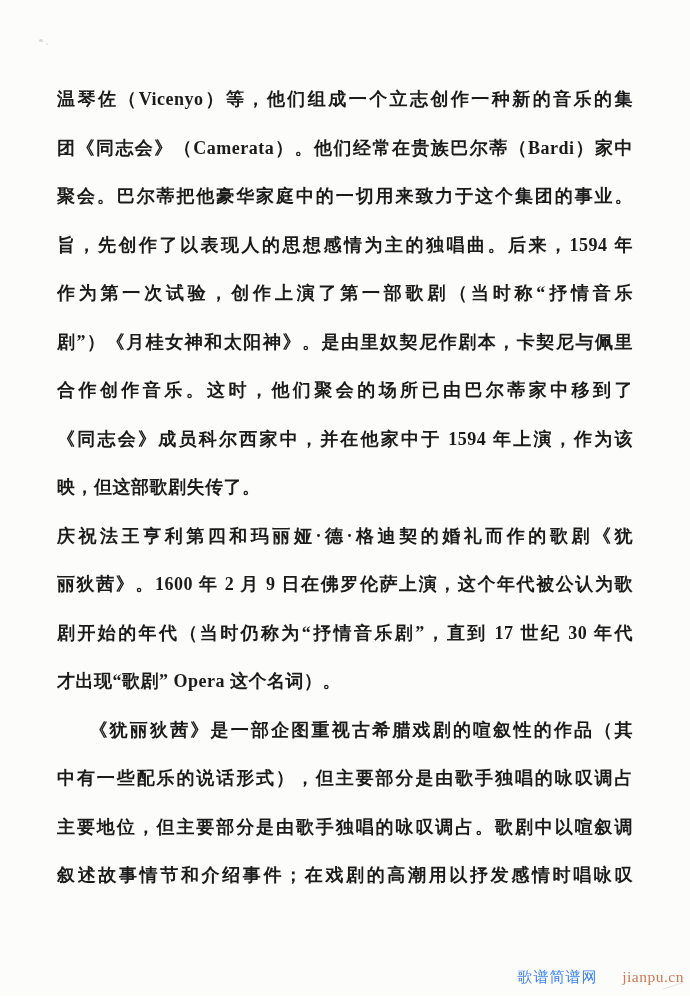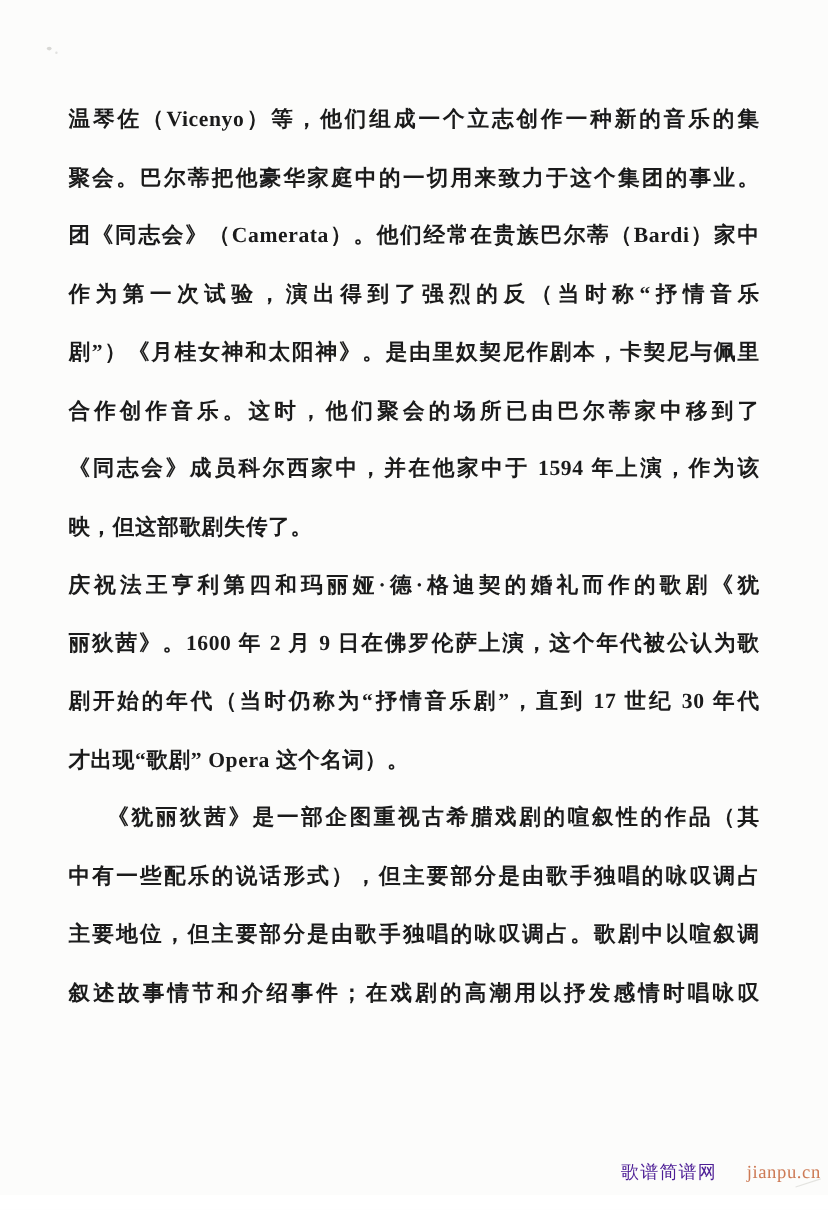--- a/index.html
+++ b/index.html
@@ -37,21 +37,21 @@
   }
   .line.indent { text-indent: 1.8em; }
   .line.end { text-align: right; text-align-last: left; }
   .watermark {
     position: absolute;
     right: 6px; bottom: 9px;
     font-size: 15px;
     letter-spacing: 1px;
     white-space: nowrap;
   }
-  .wm-name { color: #4c1d95; }
+  .wm-name { color: #3b82f6; }
   .wm-url  { color: #cd7a55; font-size: 15.5px; letter-spacing: 0.5px; margin-left: 20px; }
   .speck {
     position: absolute;
     background: #b9b9b6;
     border-radius: 50%;
   }
   .speck-1 { left: 39px; top: 39px; width: 4px; height: 3px; opacity: .55; }
   .speck-2 { left: 46px; top: 43px; width: 2px; height: 2px; opacity: .4; }
   .corner-mark {
     position: absolute;
@@ -65,23 +65,24 @@
 </head>
 <body>
 
 <div class="page">
 
   <div class="speck speck-1"></div>
   <div class="speck speck-2"></div>
 
   <main class="textblock">
     <p class="line j">温琴佐（Vicenyo）等，他们组成一个立志创作一种新的音乐的集</p>
+    <p class="line j">团《同志会》（Camerata）。他们经常在贵族巴尔蒂（Bardi）家中</p>
     <p class="line j">聚会。巴尔蒂把他豪华家庭中的一切用来致力于这个集团的事业。</p>
-    <p class="line j">团《同志会》（Camerata）。他们经常在贵族巴尔蒂（Bardi）家中</p>
-    <p class="line j">作为第一次试验，演出得到了强烈的反（当时称“抒情音乐</p>
+    <p class="line j">旨，先创作了以表现人的思想感情为主的独唱曲。后来，1594 年</p>
+    <p class="line j">作为第一次试验，创作上演了第一部歌剧（当时称“抒情音乐</p>
     <p class="line j">剧”）《月桂女神和太阳神》。是由里奴契尼作剧本，卡契尼与佩里</p>
     <p class="line j">合作创作音乐。这时，他们聚会的场所已由巴尔蒂家中移到了</p>
     <p class="line j">《同志会》成员科尔西家中，并在他家中于 1594 年上演，作为该</p>
     <p class="line end">映，但这部歌剧失传了。</p>
     <p class="line j">庆祝法王亨利第四和玛丽娅·德·格迪契的婚礼而作的歌剧《犹</p>
     <p class="line j">丽狄茜》。1600 年 2 月 9 日在佛罗伦萨上演，这个年代被公认为歌</p>
     <p class="line j">剧开始的年代（当时仍称为“抒情音乐剧”，直到 17 世纪 30 年代</p>
     <p class="line end">才出现“歌剧” Opera 这个名词）。</p>
     <p class="line j indent">《犹丽狄茜》是一部企图重视古希腊戏剧的喧叙性的作品（其</p>
     <p class="line j">中有一些配乐的说话形式），但主要部分是由歌手独唱的咏叹调占</p>

